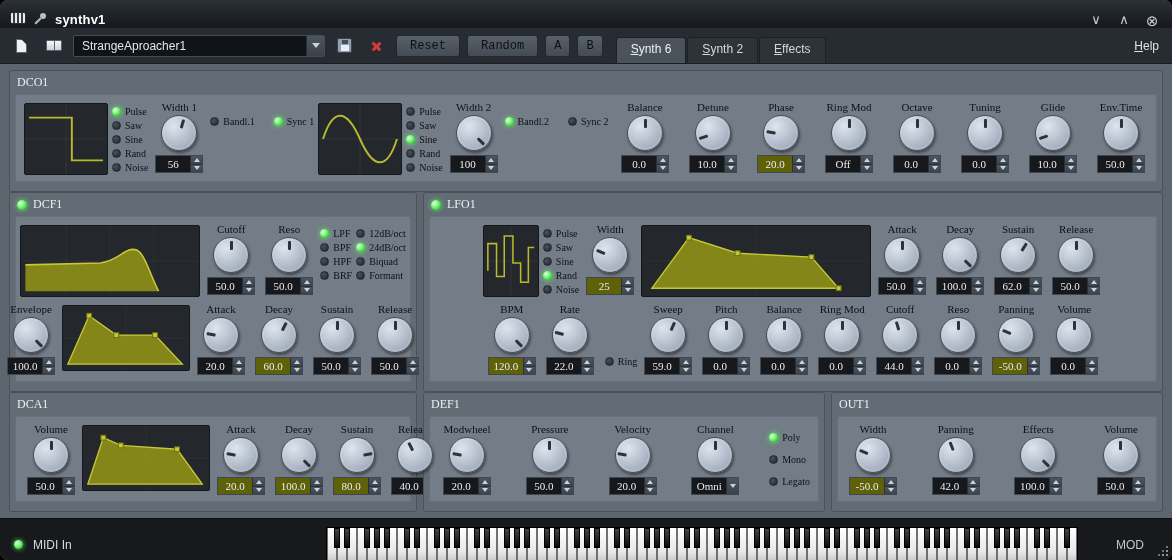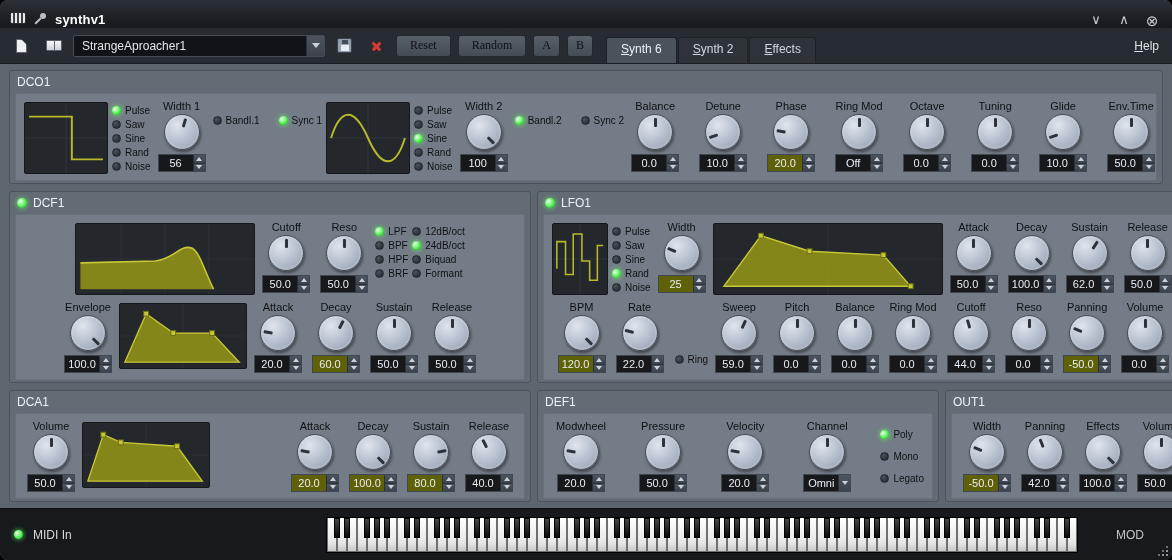--- a/index.html
+++ b/index.html
@@ -46,45 +46,45 @@
   .x-icon::after { transform:rotate(-45deg); }
   .combo { width:252px; height:22px; background:#101317; border:1px solid #444c56; border-radius:2px;
            display:flex; align-items:center; }
   .combo-text { flex:1; color:#e2e6ea; font-size:12px; padding-left:8px; white-space:nowrap;
                 overflow:hidden; text-align:left; }
   .combo-arrow { width:18px; height:100%; background:linear-gradient(#4c545f,#3b424b);
                  border-left:1px solid #2b3138; display:flex; align-items:center; justify-content:center; }
   .combo-arrow::before { content:""; border:4px solid transparent; border-top:5px solid #ccd2da; margin-top:4px; }
   .pbtn { height:22px; padding:0 13px; background:linear-gradient(#58606a,#434b54);
           border:1px solid #23282e; border-radius:3px; color:#0e1114; font-size:12px;
-          font-family:Liberation Serif, serif; }
+          font-family:Liberation Mono, monospace; }
   .pbtn.sm { padding:0 8px; }
   .tabs { display:flex; margin-left:6px; align-self:flex-end; }
   .tab { height:26px; padding:4px 14px 0; background:#2e333a; border:1px solid #1d2126;
          border-bottom:none; color:#d3d8de; font-size:12px; border-radius:3px 3px 0 0; margin-right:1px; }
   .tab.active { background:#4a525b; color:#eef1f4; }
   .tab-label { display:block; }
   .tab-label::first-letter { text-decoration:underline; }
   .help { color:#dde2e7; font-size:12px; padding-right:4px; }
   .help-label { display:block; }
   .help-label::first-letter { text-decoration:underline; }
 
   
   .main { flex:1; background:#5d656f; padding:6px 9px; display:flex; flex-direction:column;
           justify-content:space-between; }
   .hrow { display:flex; gap:6px; }
-  .group { background:#636b75; border:1px solid #4b525b; border-radius:3px; padding:2px 5px 2px; }
+  .group { background:#636b75; border:1px solid #4b525b; border-radius:3px; padding:2px 5px 9px;font-family:Liberation Serif, serif; }
   .gtitle { display:flex; align-items:center; gap:6px; padding:2px 2px 4px; color:#eef1f4; font-size:12px; }
   .gbody { background:#747c87; border:1px solid #68707a; border-radius:2px; padding:6px 8px;align-items:center; }
   .grow { display:flex; align-items:flex-start; gap:4px; }
   .gcol { display:flex; flex-direction:column; gap:6px; }
   .sb { justify-content:space-between; }
 
   .g-dco { width:100%; }
-  .g-dcf, .g-dca { width:522px; flex:none; }
+  .g-dcf, .g-dca { width:408px; flex:none; }
   .g-lfo { flex:1; }
   .g-def { width:402px; flex:none; }
   .g-out { flex:1; }
 
   
   .kcell { display:flex; flex-direction:column; align-items:center; width:54px; flex:none; }
   .g-def .kcell { width:58px; }
   .klabel { font-size:11px; color:#0e1114; margin-bottom:2px; white-space:nowrap; }
   .knob { width:36px; height:36px; border-radius:50%; position:relative; margin-bottom:4px;
           background:radial-gradient(circle at 35% 30%, #dfe5ee, #b2bcca 55%, #8e99a9);

